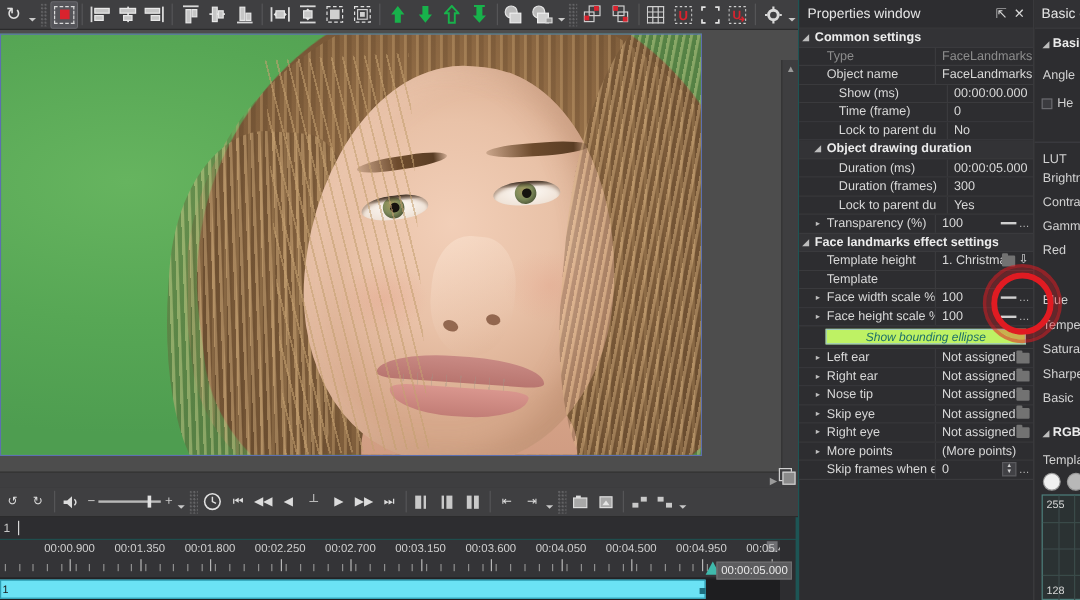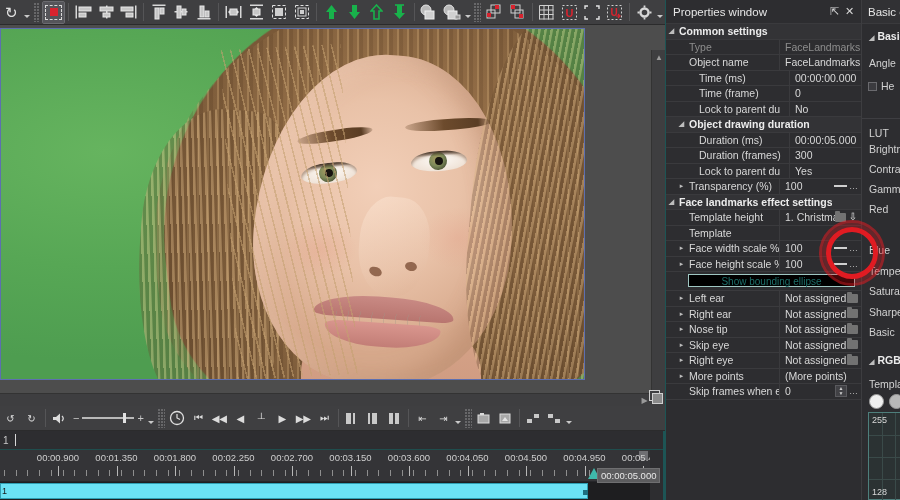--- a/index.html
+++ b/index.html
@@ -298,23 +298,24 @@
   .ico-dl { width: 10px; height: 11px; position: relative; color: #e0e0e0; font-size: 10px; line-height: 10px; text-align:center; }
   .ico-dash { width: 13px; height: 2px; background: #d0d0d0; }
   .ico-dots { font-size: 9px; color: #bbb; letter-spacing: 0px; }
   .ico-spin {
     width: 12px; height: 12px; background: #414145; border: 1px solid #5a5a5e;
     display: flex; flex-direction: column; align-items: center; justify-content: center;
     color: #d0d0d0; font-size: 5px; line-height: 5px;
   }
   .btn-ellipse {
     margin: 2px 6px 2px 22px; height: 13px;
-    background: #000000; color: #1d6f6a;
+    background: #bef264; color: #1d6f6a;
     font-size: 10px; text-align: center; line-height: 13px;
     border: 1px solid #9fc6c2;
+    font-style: italic;
   }
   .row.btnrow { height: 17px; background:#2d2d30; border-bottom: 1px solid #3a3a3d; display:block; padding:0; }
 
   
   .annot {
     position: absolute; left: 826px; top: 227px; width: 52px; height: 52px;
     border-radius: 50%; border: 5px solid #e01b22; z-index: 30; pointer-events: none;
     box-shadow: 0 0 0 4px rgba(224,27,34,0.30);
   }
   .annot::after {
@@ -785,21 +786,21 @@
           <span class="k">Type</span>
           <span class="v">FaceLandmarks</span>
         </div>
         <div class="row">
           <span class="exp" style="margin-left:10px"></span>
           <span class="k">Object name</span>
           <span class="v">FaceLandmarks 1</span>
         </div>
         <div class="row">
           <span class="exp" style="margin-left:20px"></span>
-          <span class="k">Time (ms)</span>
+          <span class="k">Show (ms)</span>
           <span class="v">00:00:00.000</span>
         </div>
         <div class="row">
           <span class="exp" style="margin-left:20px"></span>
           <span class="k">Time (frame)</span>
           <span class="v">0</span>
         </div>
         <div class="row">
           <span class="exp" style="margin-left:20px"></span>
           <span class="k">Lock to parent du</span>

